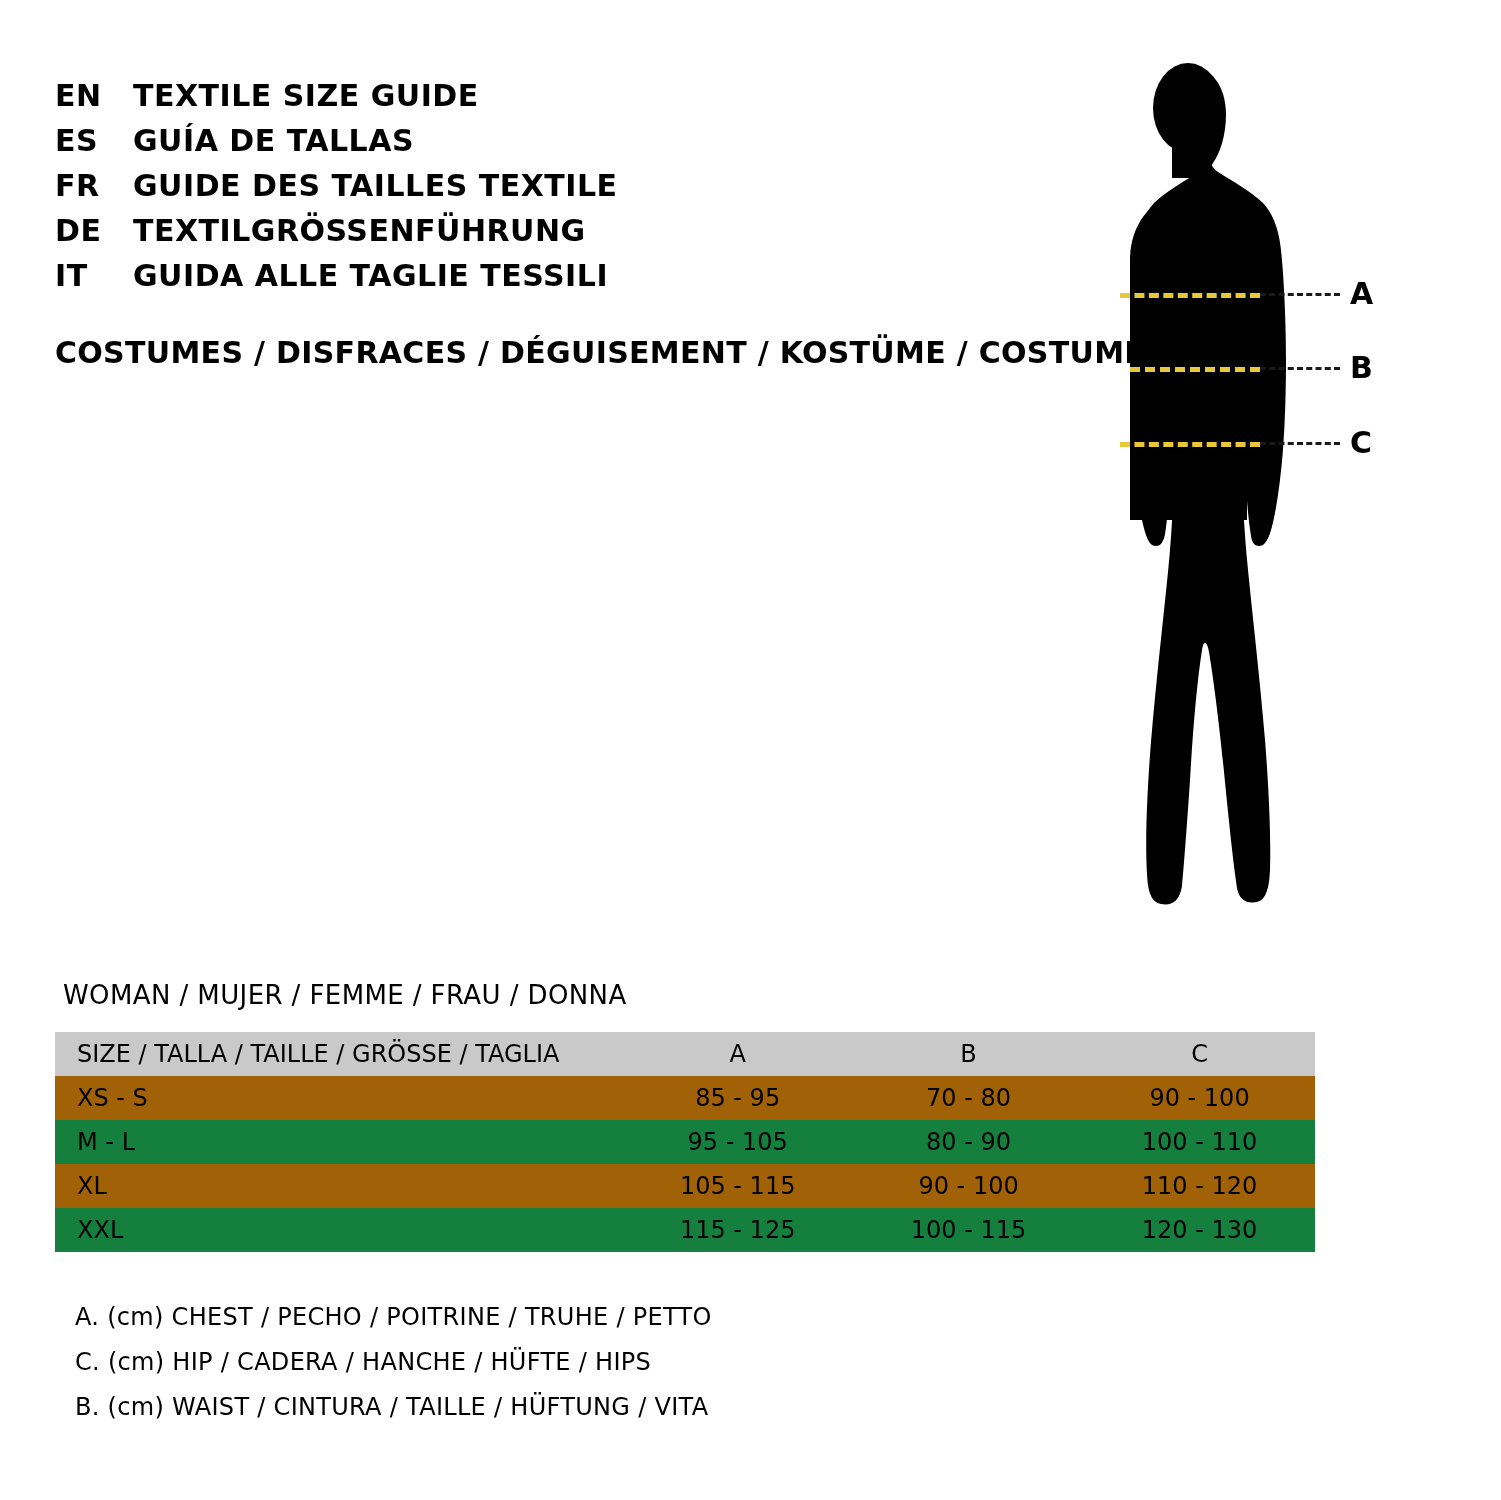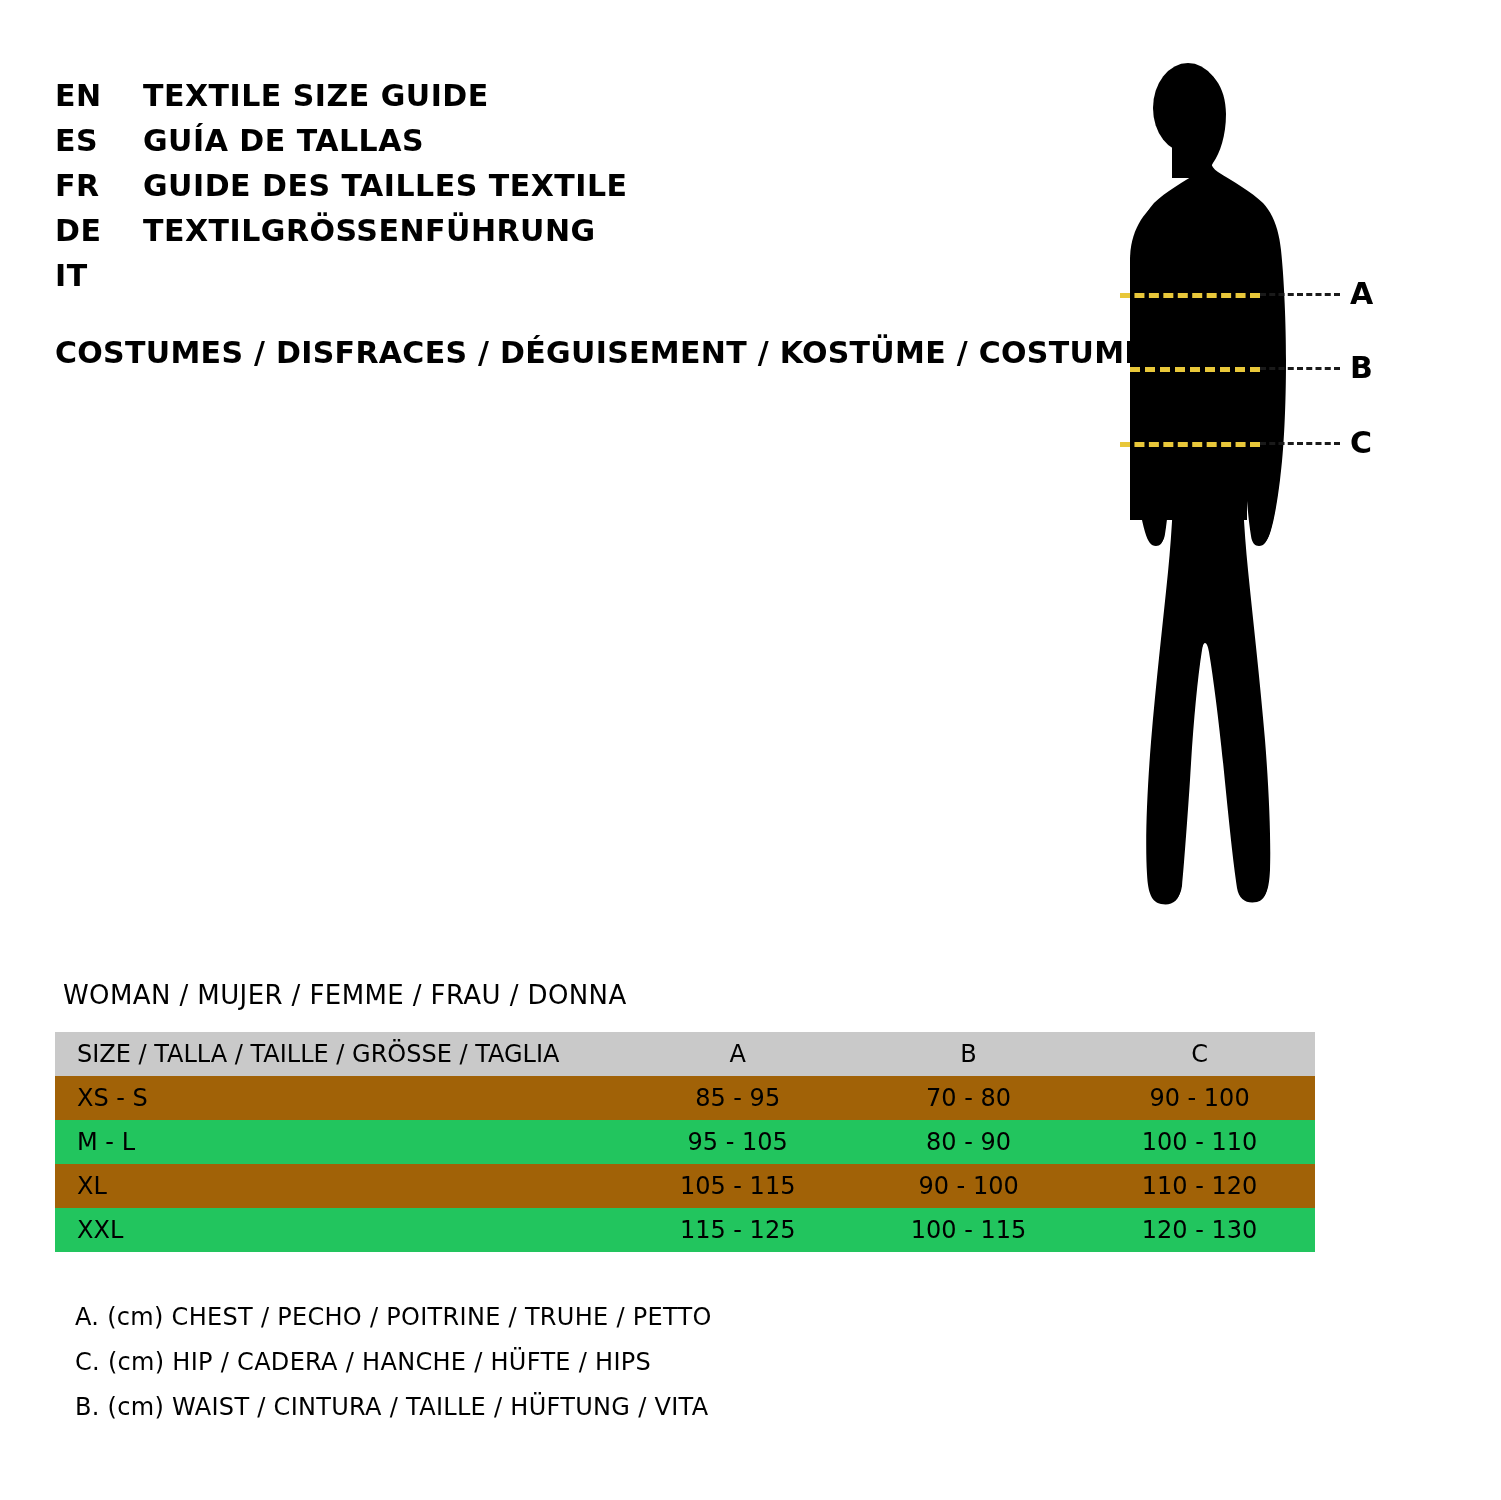--- a/index.html
+++ b/index.html
@@ -35,21 +35,20 @@
     font-size: 30px;
     letter-spacing: 0.5px;
     font-weight: bold;
   }
   .lang-code {
     width: 78px;
     flex: 0 0 78px;
   }
   .lang-text {
     flex: 1 1 auto;
-    margin-left: 10px;
   }
   .costumes-line {
     position: absolute;
     left: 55px;
     top: 335px;
     font-size: 30px;
     font-weight: bold;
     letter-spacing: 0.3px;
   }
 
@@ -112,21 +111,21 @@
     padding-left: 22px;
     width: 555px;
   }
   table.size-table th {
     background: #c9c9c9;
   }
   table.size-table tr.row-odd td {
     background: #a16207;
   }
   table.size-table tr.row-even td {
-    background: #22c55e;
+    background: #15803d;
   }
   table.size-table col.col-a { width: 235px; }
   table.size-table col.col-b { width: 235px; }
   table.size-table col.col-c { width: 235px; }
 
   
   .legend {
     position: absolute;
     left: 55px;
     top: 1295px;
@@ -153,20 +152,21 @@
     <div class="lang-row">
       <span class="lang-code">FR</span>
       <span class="lang-text">GUIDE DES TAILLES TEXTILE</span>
     </div>
     <div class="lang-row">
       <span class="lang-code">DE</span>
       <span class="lang-text">TEXTILGRÖSSENFÜHRUNG</span>
     </div>
     <div class="lang-row">
       <span class="lang-code">IT</span>
+      <span class="lang-text">GUIDA ALLE TAGLIE TESSILI</span>
     </div>
   </div>
 
   <div class="costumes-line">COSTUMES / DISFRACES / DÉGUISEMENT / KOSTÜME / COSTUMI</div>
 
   <div class="figure-area">
 
     <svg class="silhouette" width="260" height="880" viewBox="0 0 260 880">
       <path fill="#000000" d="
         M128,8

